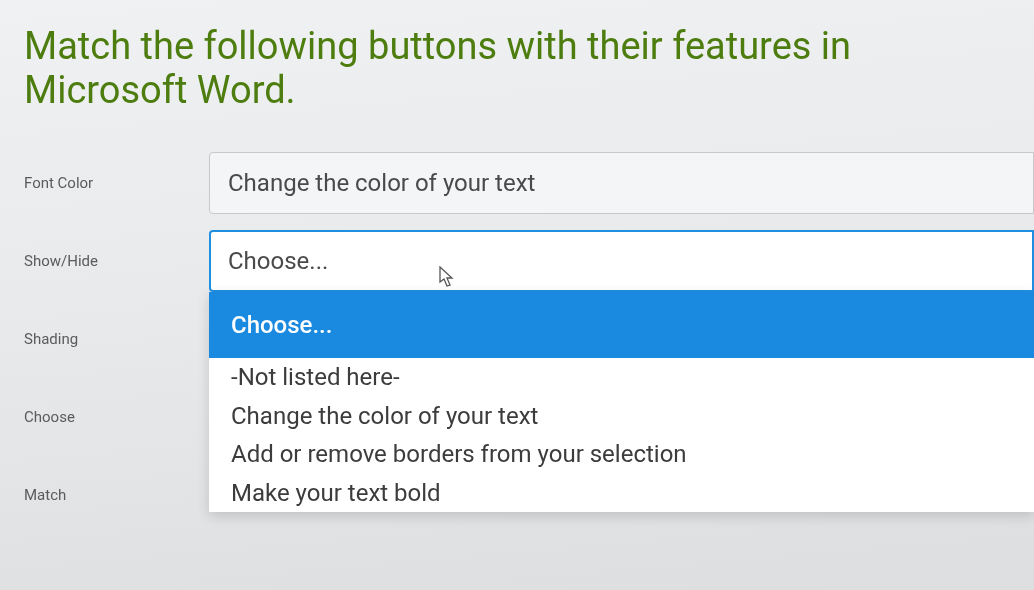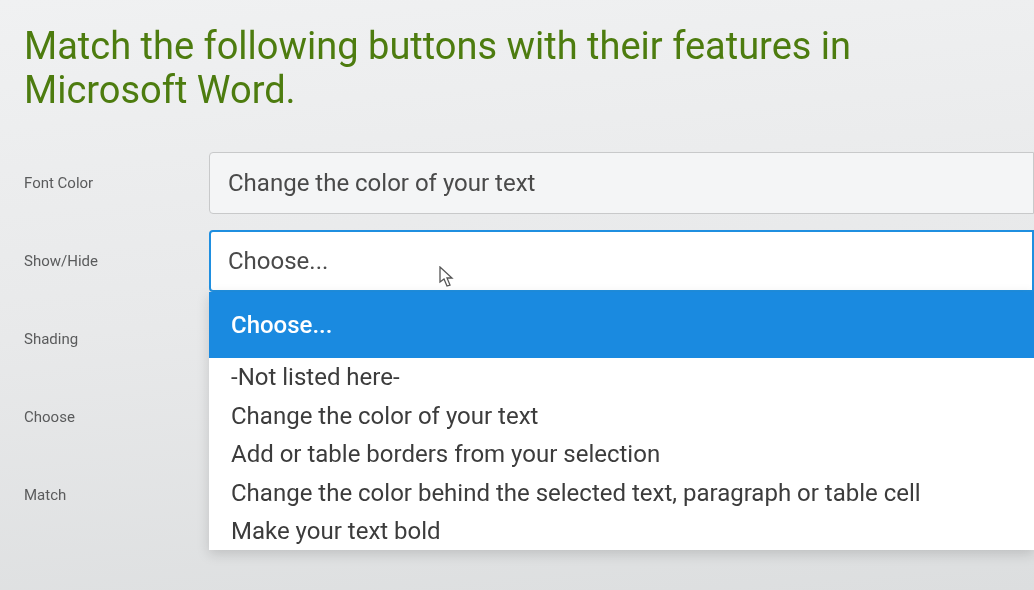--- a/index.html
+++ b/index.html
@@ -107,22 +107,21 @@
     <div class="label-col">Show/Hide</div>
     <div class="answer-col">
       <div class="select-box active">Choose...</div>
       <svg class="cursor" viewBox="0 0 16 22">
         <path d="M1 1 L1 16 L5 13 L8 20 L11 19 L8 12 L13 12 Z" fill="none" stroke="#555" stroke-width="1.3"></path>
       </svg>
       <div class="dropdown-panel">
         <div class="dropdown-option highlighted">Choose...</div>
         <div class="dropdown-option">-Not listed here-</div>
         <div class="dropdown-option">Change the color of your text</div>
-        <div class="dropdown-option">Add or table borders from your selection</div>
-        <div class="dropdown-option">Change the color behind the selected text, paragraph or table cell</div>
+        <div class="dropdown-option">Add or remove borders from your selection</div>
         <div class="dropdown-option">Make your text bold</div>
       </div>
     </div>
   </div>
 
   <div class="match-row">
     <div class="label-col">Shading</div>
     <div class="answer-col"></div>
   </div>
 

